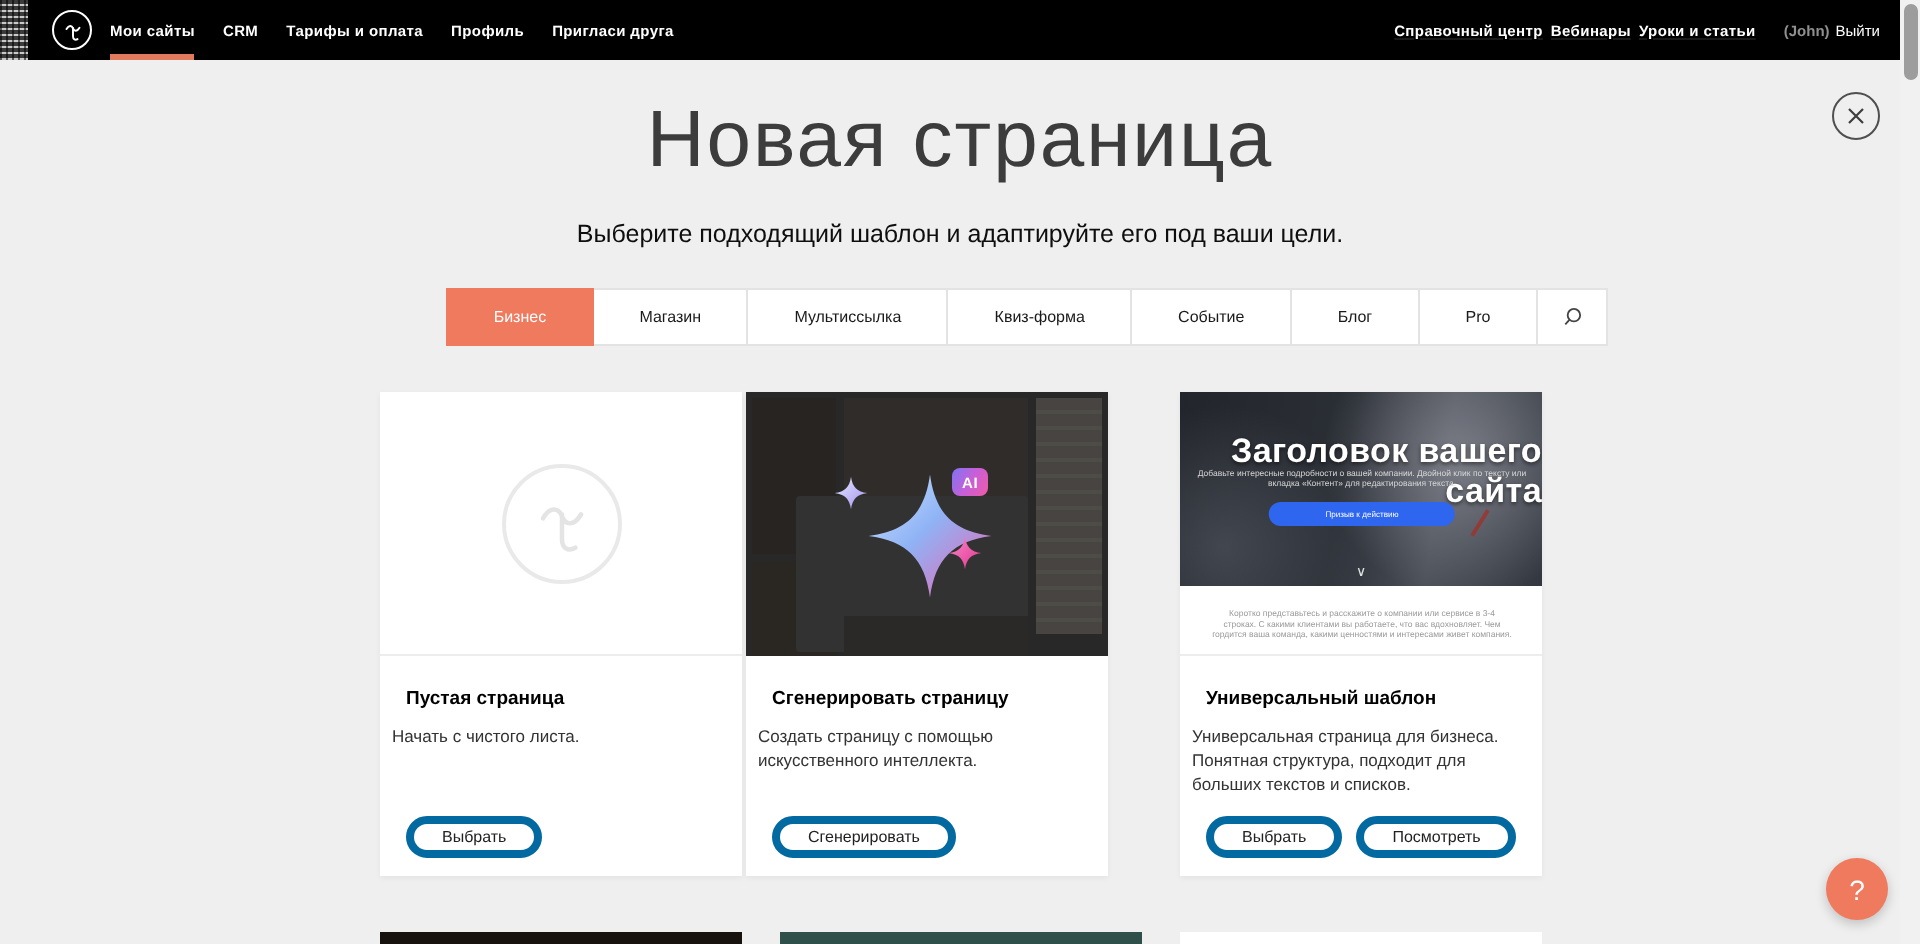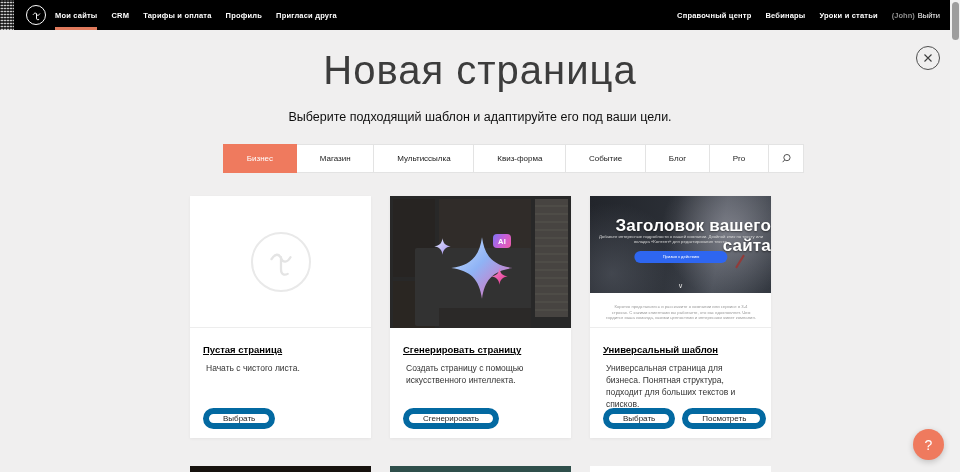--- a/index.html
+++ b/index.html
@@ -86,28 +86,28 @@
   .tabs-flex .tab:first-child { margin-left:0; }
   .tab.active { background:#ef7a5e; border-color:#ef7a5e; color:#fff; z-index:2; }
   .search-tab { flex:0 0 36px; padding:0; }
   .search-tab svg { width:11px; height:11px; }
 
   
   .card {
     position:absolute; top:196px; width:181px; height:242px; background:#fff;
     box-shadow:0 1px 3px rgba(0,0,0,.05);
   }
-  .card-1 { left:190px; } .card-2 { left:390px; } .card-3 { left:590px; }
+  .card-1 { left:190px; } .card-2 { left:373px; } .card-3 { left:590px; }
   .card-media { position:relative; width:181px; height:132px; overflow:hidden; }
   .media-line { border-bottom:1px solid #ededed; }
-  .card-title { margin:16px 13px 0; font-size:9.5px; font-weight:bold; color:#000;text-decoration:underline; }
-  .card-desc { margin:7px 16px 0; font-size:8.5px; line-height:12px; color:#333; }
+  .card-title { margin:16px 13px 0; font-size:9.5px; font-weight:bold; color:#000; }
+  .card-desc { margin:7px 6px 0; font-size:8.5px; line-height:12px; color:#333; }
   .card-buttons { position:absolute; left:13px; bottom:9px; display:flex; gap:7px; }
   .pill-btn {
-    height:21px; padding:1px 14px; border:6px solid #0369a1; border-radius:11px;
+    height:21px; padding:1px 14px; border:4px solid #0369a1; border-radius:11px;
     background:#fff; font-size:8px; color:#222; display:flex; align-items:center;
     cursor:pointer; white-space:nowrap; font-family:"Liberation Sans", sans-serif;
   }
 
   
   .blank-media { display:flex; align-items:center; justify-content:center; }
   .blank-logo {
     width:60px; height:60px; border:2px solid #e9e9e9; border-radius:50%;
     display:flex; align-items:center; justify-content:center; color:#e4e4e4;
   }
@@ -191,21 +191,21 @@
     </svg>
   </div>
   <nav class="nav-left" id="nav-left">
       <div class="nav-item active">Мои сайты</div>
       <div class="nav-item">CRM</div>
       <div class="nav-item">Тарифы и оплата</div>
       <div class="nav-item">Профиль</div>
       <div class="nav-item">Пригласи друга</div>
     </nav>
   <nav class="nav-right">
-    <span id="nav-right-items" style="display:flex; gap:14px;">
+    <span id="nav-right-items" style="display:flex; gap:4px;text-decoration:underline;">
         <div class="nav-item">Справочный центр</div>
         <div class="nav-item">Вебинары</div>
         <div class="nav-item">Уроки и статьи</div>
       </span>
     <span class="logout-group">
       <span class="user-name">(John)</span>
       <span class="logout-link">Выйти</span>
     </span>
   </nav>
 </header>

